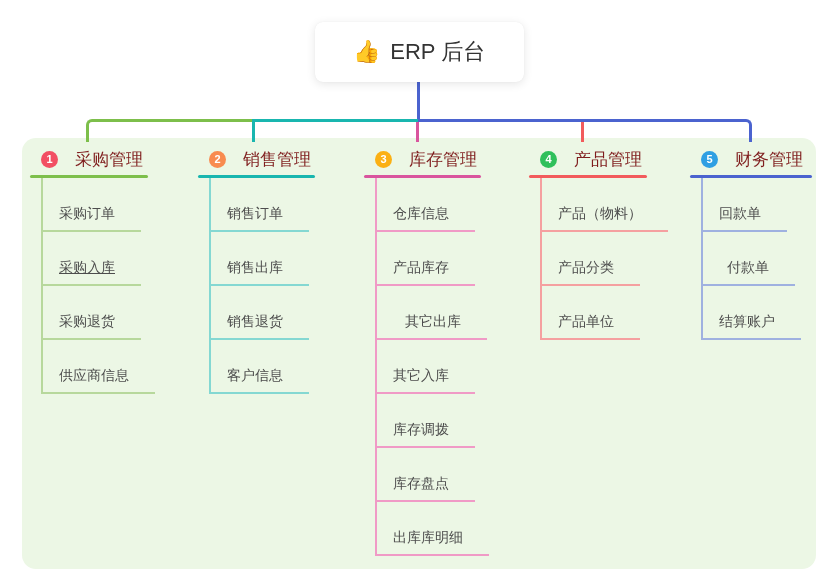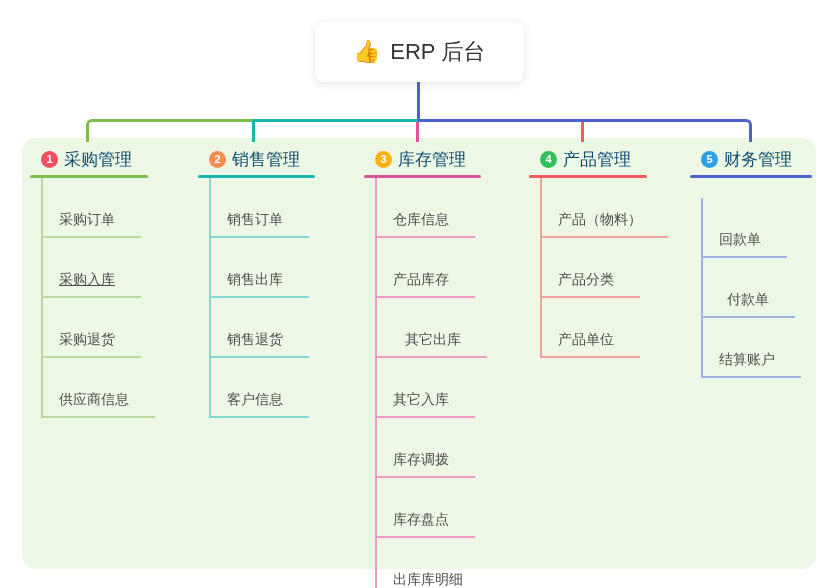--- a/index.html
+++ b/index.html
@@ -31,24 +31,24 @@
     border-radius:14px;z-index:0;
   }
   
   .branch{position:absolute;top:150px;z-index:2;}
   .bhead{display:flex;align-items:center;gap:6px;padding-left:11px;height:19px;cursor:default;}
   .badge{
     width:17px;height:17px;border-radius:50%;flex:0 0 17px;
     display:flex;align-items:center;justify-content:center;
     color:#fff;font-size:11px;font-weight:bold;line-height:1;
   }
-  .blabel{font-size:17px;color:#0c4a6e;white-space:nowrap;}
+  .blabel{font-size:17px;color:#7f1d1d;white-space:nowrap;margin-left:11px;}
   .bline{height:3px;border-radius:2px;margin-top:6px;}
   .children{border-left:2px solid;margin-left:11px;}
-  .child{height:60px;display:flex;align-items:flex-end;}
+  .child{height:54px;display:flex;align-items:flex-end;}
   .clabel{
     display:inline-block;border-bottom:2px solid;
     padding:0 26px 7px 16px;font-size:14px;color:#4d4d4d;white-space:nowrap;
   }
 </style>
 </head>
 <body>
 
 <div class="panel" style="background: rgb(236, 247, 229);"></div>
 
@@ -154,21 +154,21 @@
           <span class="clabel" style="border-color: rgb(245, 160, 160); padding-left: 16px;">产品单位</span>
         </div>
       </div>
     </div>
     <div class="branch" style="left: 690px; width: 122px;">
       <div class="bhead">
         <span class="badge" style="background: rgb(47, 159, 227);">5</span>
         <span class="blabel">财务管理</span>
       </div>
       <div class="bline" style="background: rgb(75, 99, 207);"></div>
-      <div class="children" style="border-color: rgb(159, 177, 224); margin-top: 20px;">
+      <div class="children" style="border-color: rgb(159, 177, 224);">
         <div class="child">
           <span class="clabel" style="border-color: rgb(159, 177, 224);">回款单</span>
         </div>
         <div class="child">
           <span class="clabel" style="border-color: rgb(159, 177, 224); padding-left: 24px;">付款单</span>
         </div>
         <div class="child">
           <span class="clabel" style="border-color: rgb(159, 177, 224);">结算账户</span>
         </div>
       </div>

